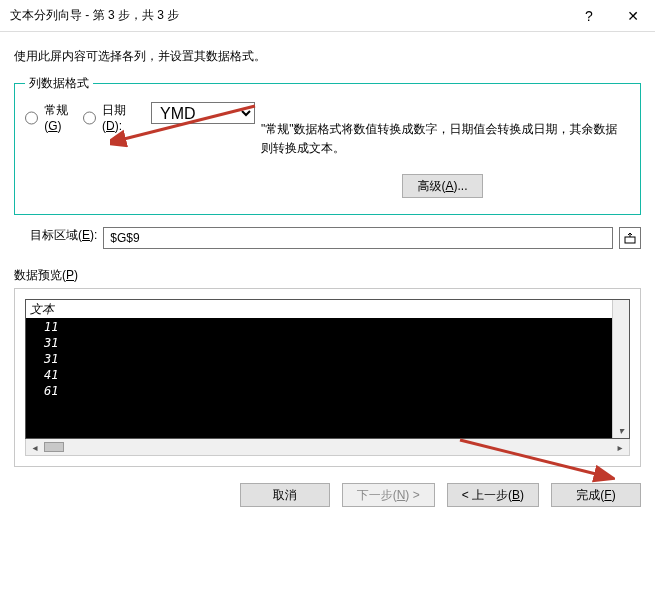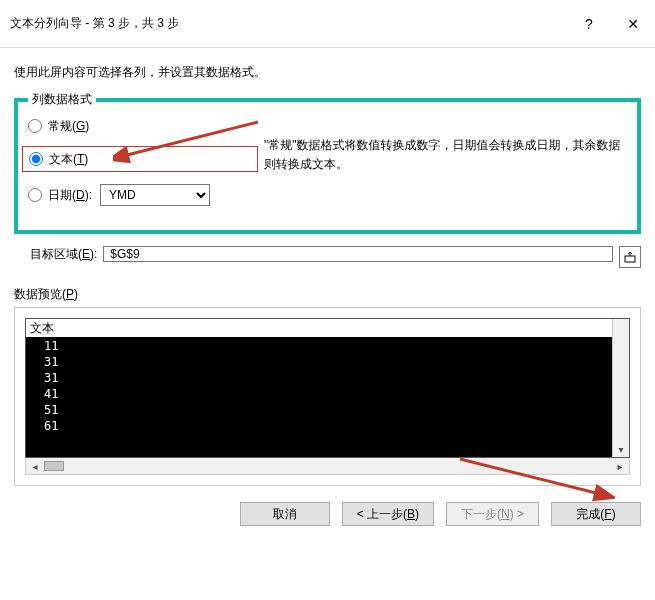--- a/index.html
+++ b/index.html
@@ -10,50 +10,49 @@
     background: #fff;
     width: 655px;
     height: 600px;
     overflow: hidden;
     position: relative;
   }
   .titlebar {
     display: flex;
     align-items: center;
     justify-content: space-between;
-    height: 48px;
+    height: 32px;
     padding: 0 0 0 10px;
     border-bottom: 1px solid #ddd;
   }
   .titlebar-title { font-size: 12px; }
   .titlebar-controls { display: flex; }
   .titlebar-btn {
     width: 44px; height: 30px;
     display: flex; align-items: center; justify-content: center;
     font-size: 14px;
   }
   .content {
     padding: 12px 14px 0 14px;
   }
   .instruction { margin: 4px 0 10px 0; }
   fieldset.group {
-    border: 4px solid #14b8a6;
-    padding: 8px 10px 24px 10px;
+    border: 1px solid #14b8a6;
+    padding: 8px 10px 16px 10px;
     margin: 0 0 12px 0;
   }
   fieldset.group legend { padding: 0 4px; }
   .format-row {
     display: flex;
     align-items: flex-start;
   }
   .radio-col {
     width: 230px;
     display: flex;
-    flex-direction: column;
-    gap: 12px;
+    flex-direction: row;
     padding-top: 2px;
     position: relative;
   }
   .radio-item {
     display: flex;
     align-items: center;
     gap: 6px;
     line-height: 16px;
   }
   .radio-item input[type=radio] {
@@ -65,21 +64,21 @@
     display: inline-flex;
     margin-left: -6px;
   }
   .date-row {
     display: flex;
     gap: 8px;
   }
   .date-select {
     width: 110px;
     height: 22px;
-    font-size: 12px;
+    font-size: 16px;
     border: 1px solid #767676;
     background: #fff;
     padding: 0 4px;
   }
   .desc-col {
     flex: 1;
     padding: 20px 6px 0 6px;
   }
   .desc-text { line-height: 1.6; }
   .adv-btn-wrap {
@@ -102,21 +101,21 @@
     cursor: default;
   }
   .target-row {
     display: flex;
     gap: 6px;
     margin: 6px 0 18px 16px;
   }
   .target-label { white-space: nowrap; }
   .target-input {
     flex: 1;
-    height: 16px;
+    height: 22px;
     border: 1px solid #767676;
     padding: 0 6px;
     font-size: 12px;
   }
   .range-picker {
     width: 22px; height: 22px;
     border: 1px solid #767676;
     background: #fff;
     display: flex; align-items: center; justify-content: center;
   }
@@ -128,20 +127,21 @@
     border: 1px solid #c8c8c8;
     padding: 10px;
     position: relative;
   }
   .preview-box {
     border: 1px solid #555;
     background: #fff;
     height: 140px;
     overflow: hidden;
     display: flex;
+    font-style: italic;
   }
   .preview-col {
     background: #000;
     color: #fff;
     width: 593px;
     display: flex;
     flex-direction: column;
   }
   .preview-header {
     background: #fff;
@@ -219,26 +219,20 @@
   <fieldset class="group">
     <legend>列数据格式</legend>
     <div class="format-row">
       <div class="radio-col">
 
         <label class="radio-item">
           <input type="radio" name="fmt" style="">
           <span>常规(<u>G</u>)</span>
         </label>
 
-        <div class="text-radio-box">
-          <label class="radio-item">
-            <input type="radio" name="fmt" checked="" style="">
-            <span>文本(<u>T</u>)</span>
-          </label>
-        </div>
 
         <div class="date-row">
           <label class="radio-item">
             <input type="radio" name="fmt" style="">
             <span>日期(<u>D</u>):</span>
           </label>
           <select class="date-select">
             <option>YMD</option>
           </select>
         </div>
@@ -249,20 +243,23 @@
             <marker id="ah1" markerWidth="10" markerHeight="10" refX="2" refY="3" orient="auto">
               <path d="M0,0 L0,6 L8,3 z" fill="#c0392b"></path>
             </marker>
           </defs>
           <line x1="145" y1="8" x2="10" y2="42" stroke="#c0392b" stroke-width="3" marker-end="url(#ah1)"></line>
         </svg>
       </div>
 
       <div class="desc-col">
         <div class="desc-text">"常规"数据格式将数值转换成数字，日期值会转换成日期，其余数据则转换成文本。</div>
+        <div class="adv-btn-wrap">
+          <button class="btn">高级(<u>A</u>)...</button>
+        </div>
       </div>
     </div>
   </fieldset>
 
   <div class="target-row">
     <span class="target-label">目标区域(<u>E</u>):</span>
     <input class="target-input" type="text" value="$G$9" style="">
     <div class="range-picker">
       <svg width="12" height="12">
         <rect x="1" y="5" width="10" height="6" fill="none" stroke="#000"></rect>
@@ -274,42 +271,41 @@
   <div class="preview-section">
     <div class="preview-legend">数据预览(<u>P</u>)</div>
     <div class="preview-box-outer">
       <div class="preview-box">
         <div class="preview-col">
           <div class="preview-header">文本</div>
           <div class="preview-row">11</div>
           <div class="preview-row">31</div>
           <div class="preview-row">31</div>
           <div class="preview-row">41</div>
-          <div class="preview-row">51</div>
           <div class="preview-row">61</div>
         </div>
         <div class="vscroll">
           <span class="vscroll-down">▾</span>
         </div>
       </div>
       <div class="hscroll">
         <span class="hscroll-left">◂</span>
         <div class="hscroll-track">
           <div class="hscroll-thumb"></div>
         </div>
         <span class="hscroll-right">▸</span>
       </div>
     </div>
   </div>
 </div>
 
 <div class="button-row" style="position:relative;padding-left:28px;">
   <button class="btn">取消</button>
+  <button class="btn" disabled="">下一步(<u>N</u>) &gt;</button>
   <button class="btn">&lt; 上一步(<u>B</u>)</button>
-  <button class="btn" disabled="">下一步(<u>N</u>) &gt;</button>
   <button class="btn">完成(<u>F</u>)</button>
 
   <svg class="arrow" style="right:40px; bottom:22px;" width="160" height="50">
     <defs>
       <marker id="ah2" markerWidth="10" markerHeight="10" refX="2" refY="3" orient="auto">
         <path d="M0,0 L0,6 L8,3 z" fill="#c0392b"></path>
       </marker>
     </defs>
     <line x1="5" y1="5" x2="145" y2="40" stroke="#c0392b" stroke-width="3" marker-end="url(#ah2)"></line>
   </svg>

